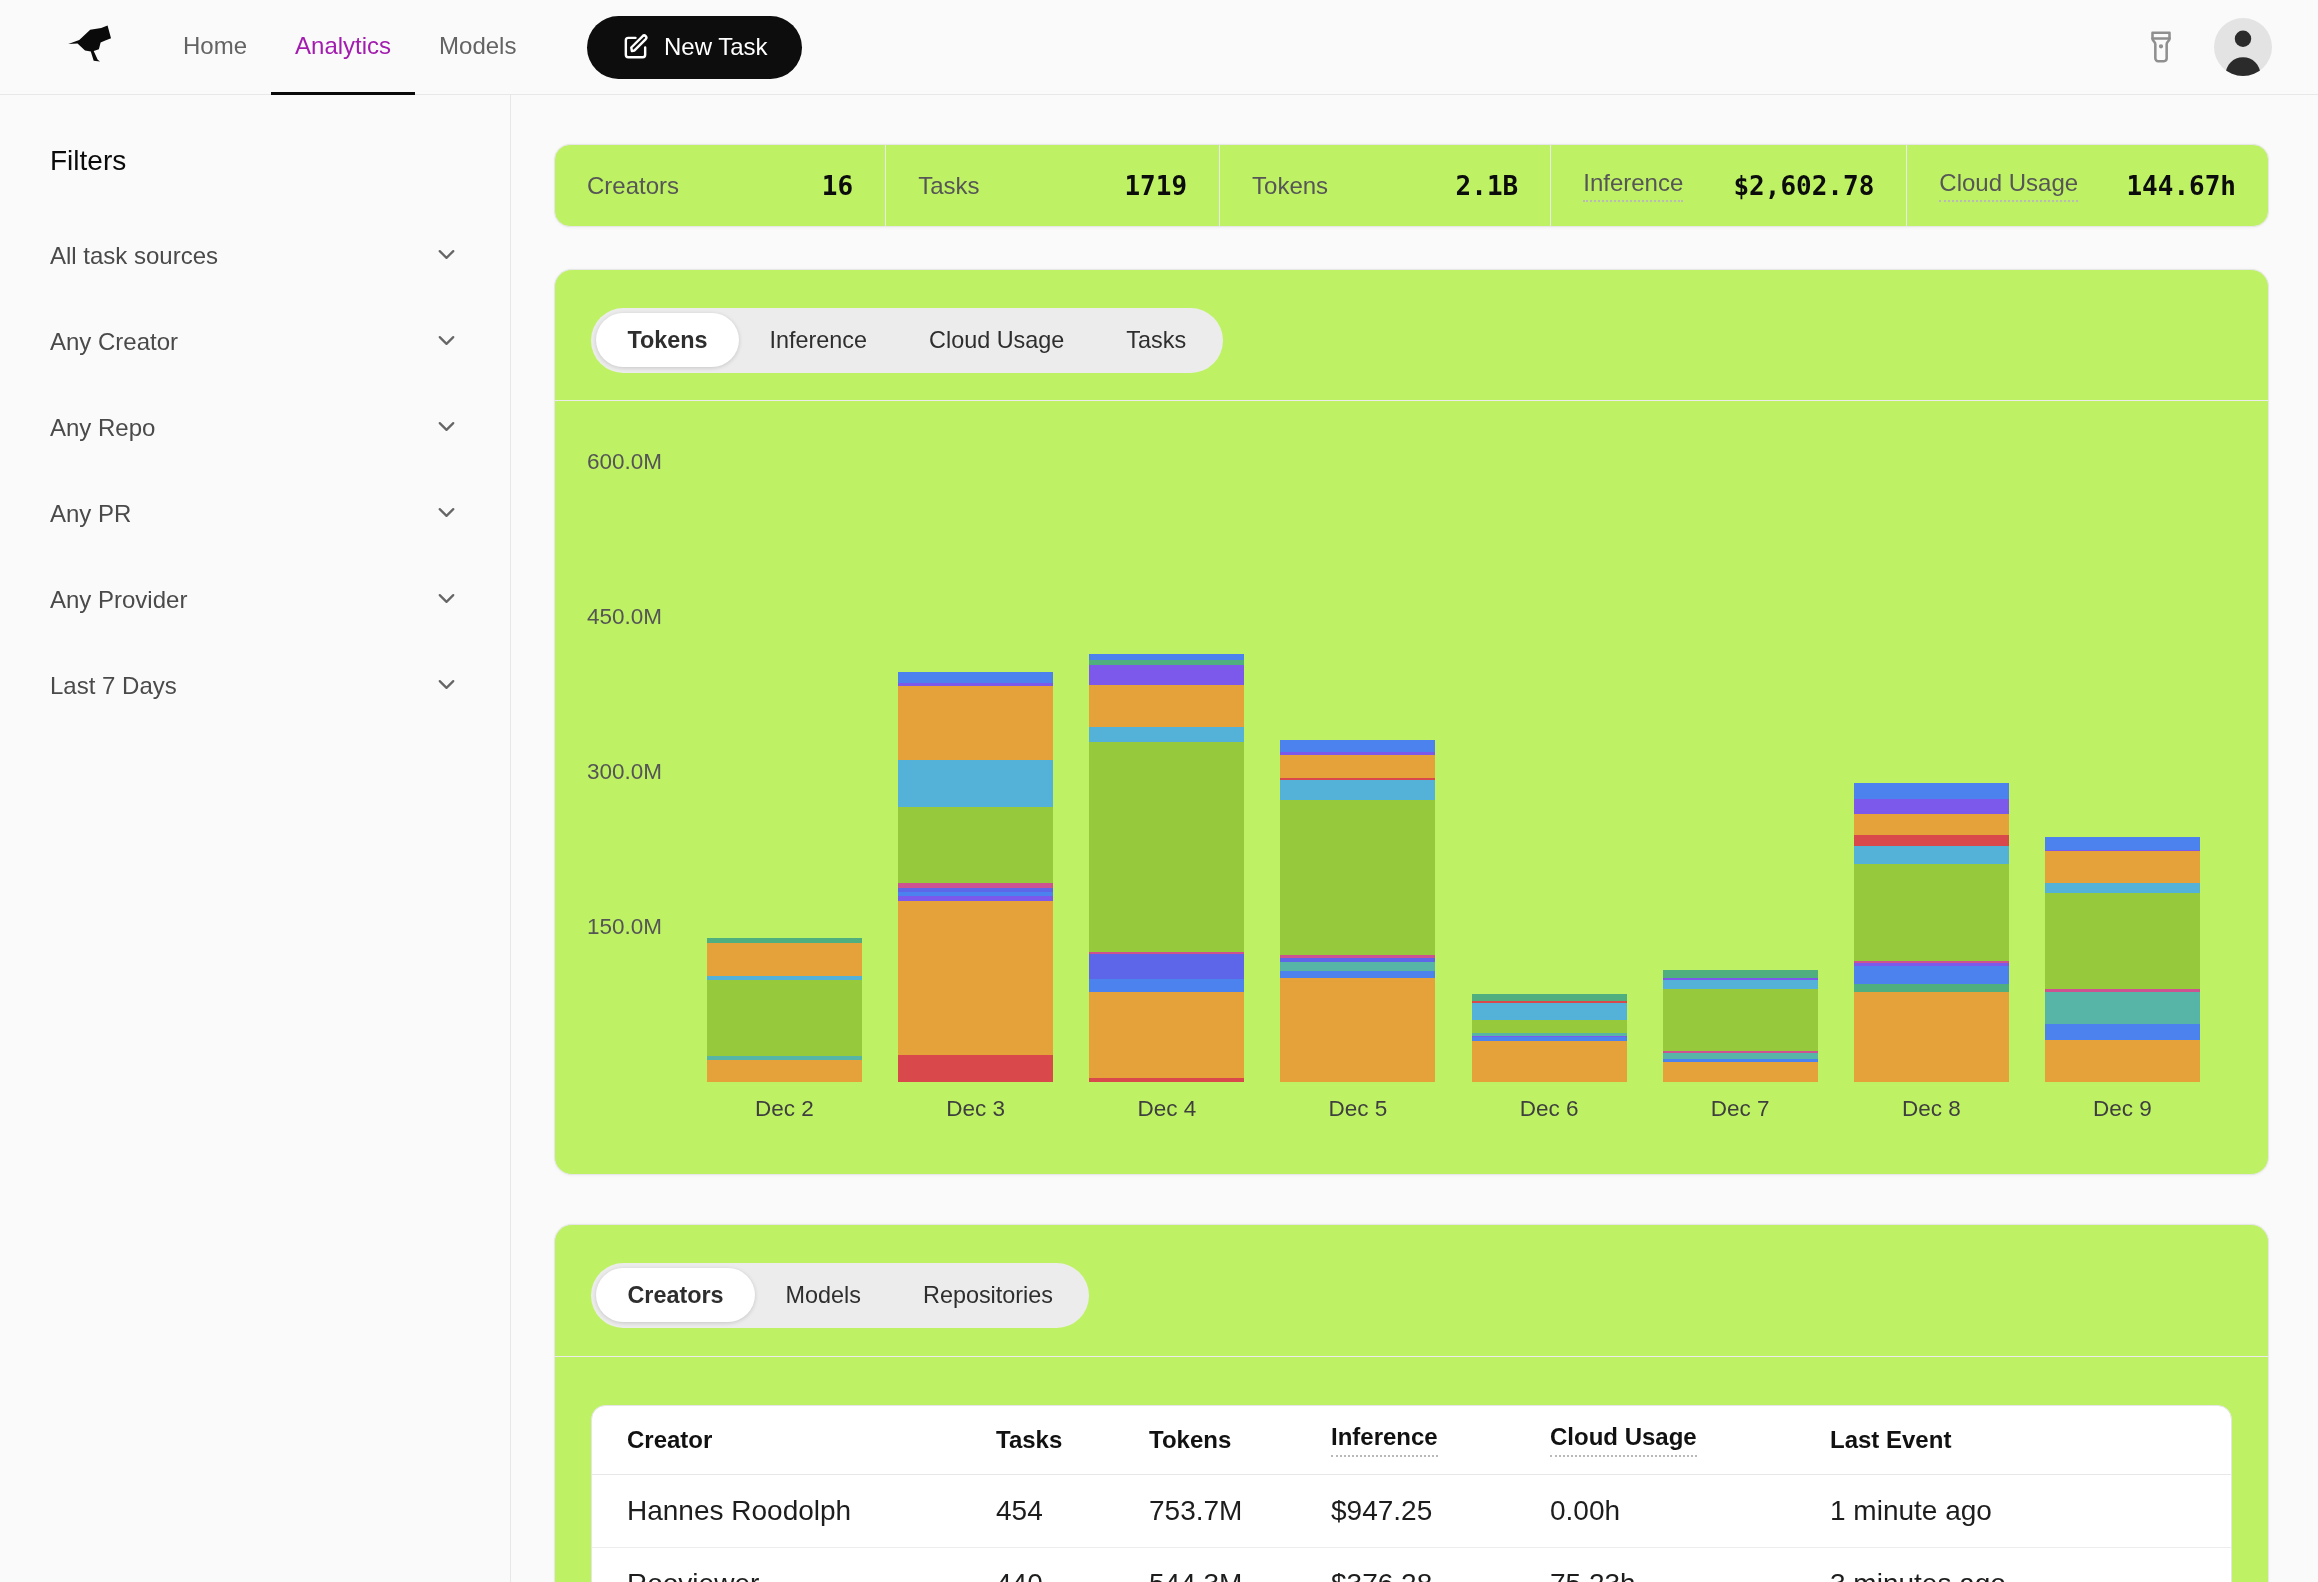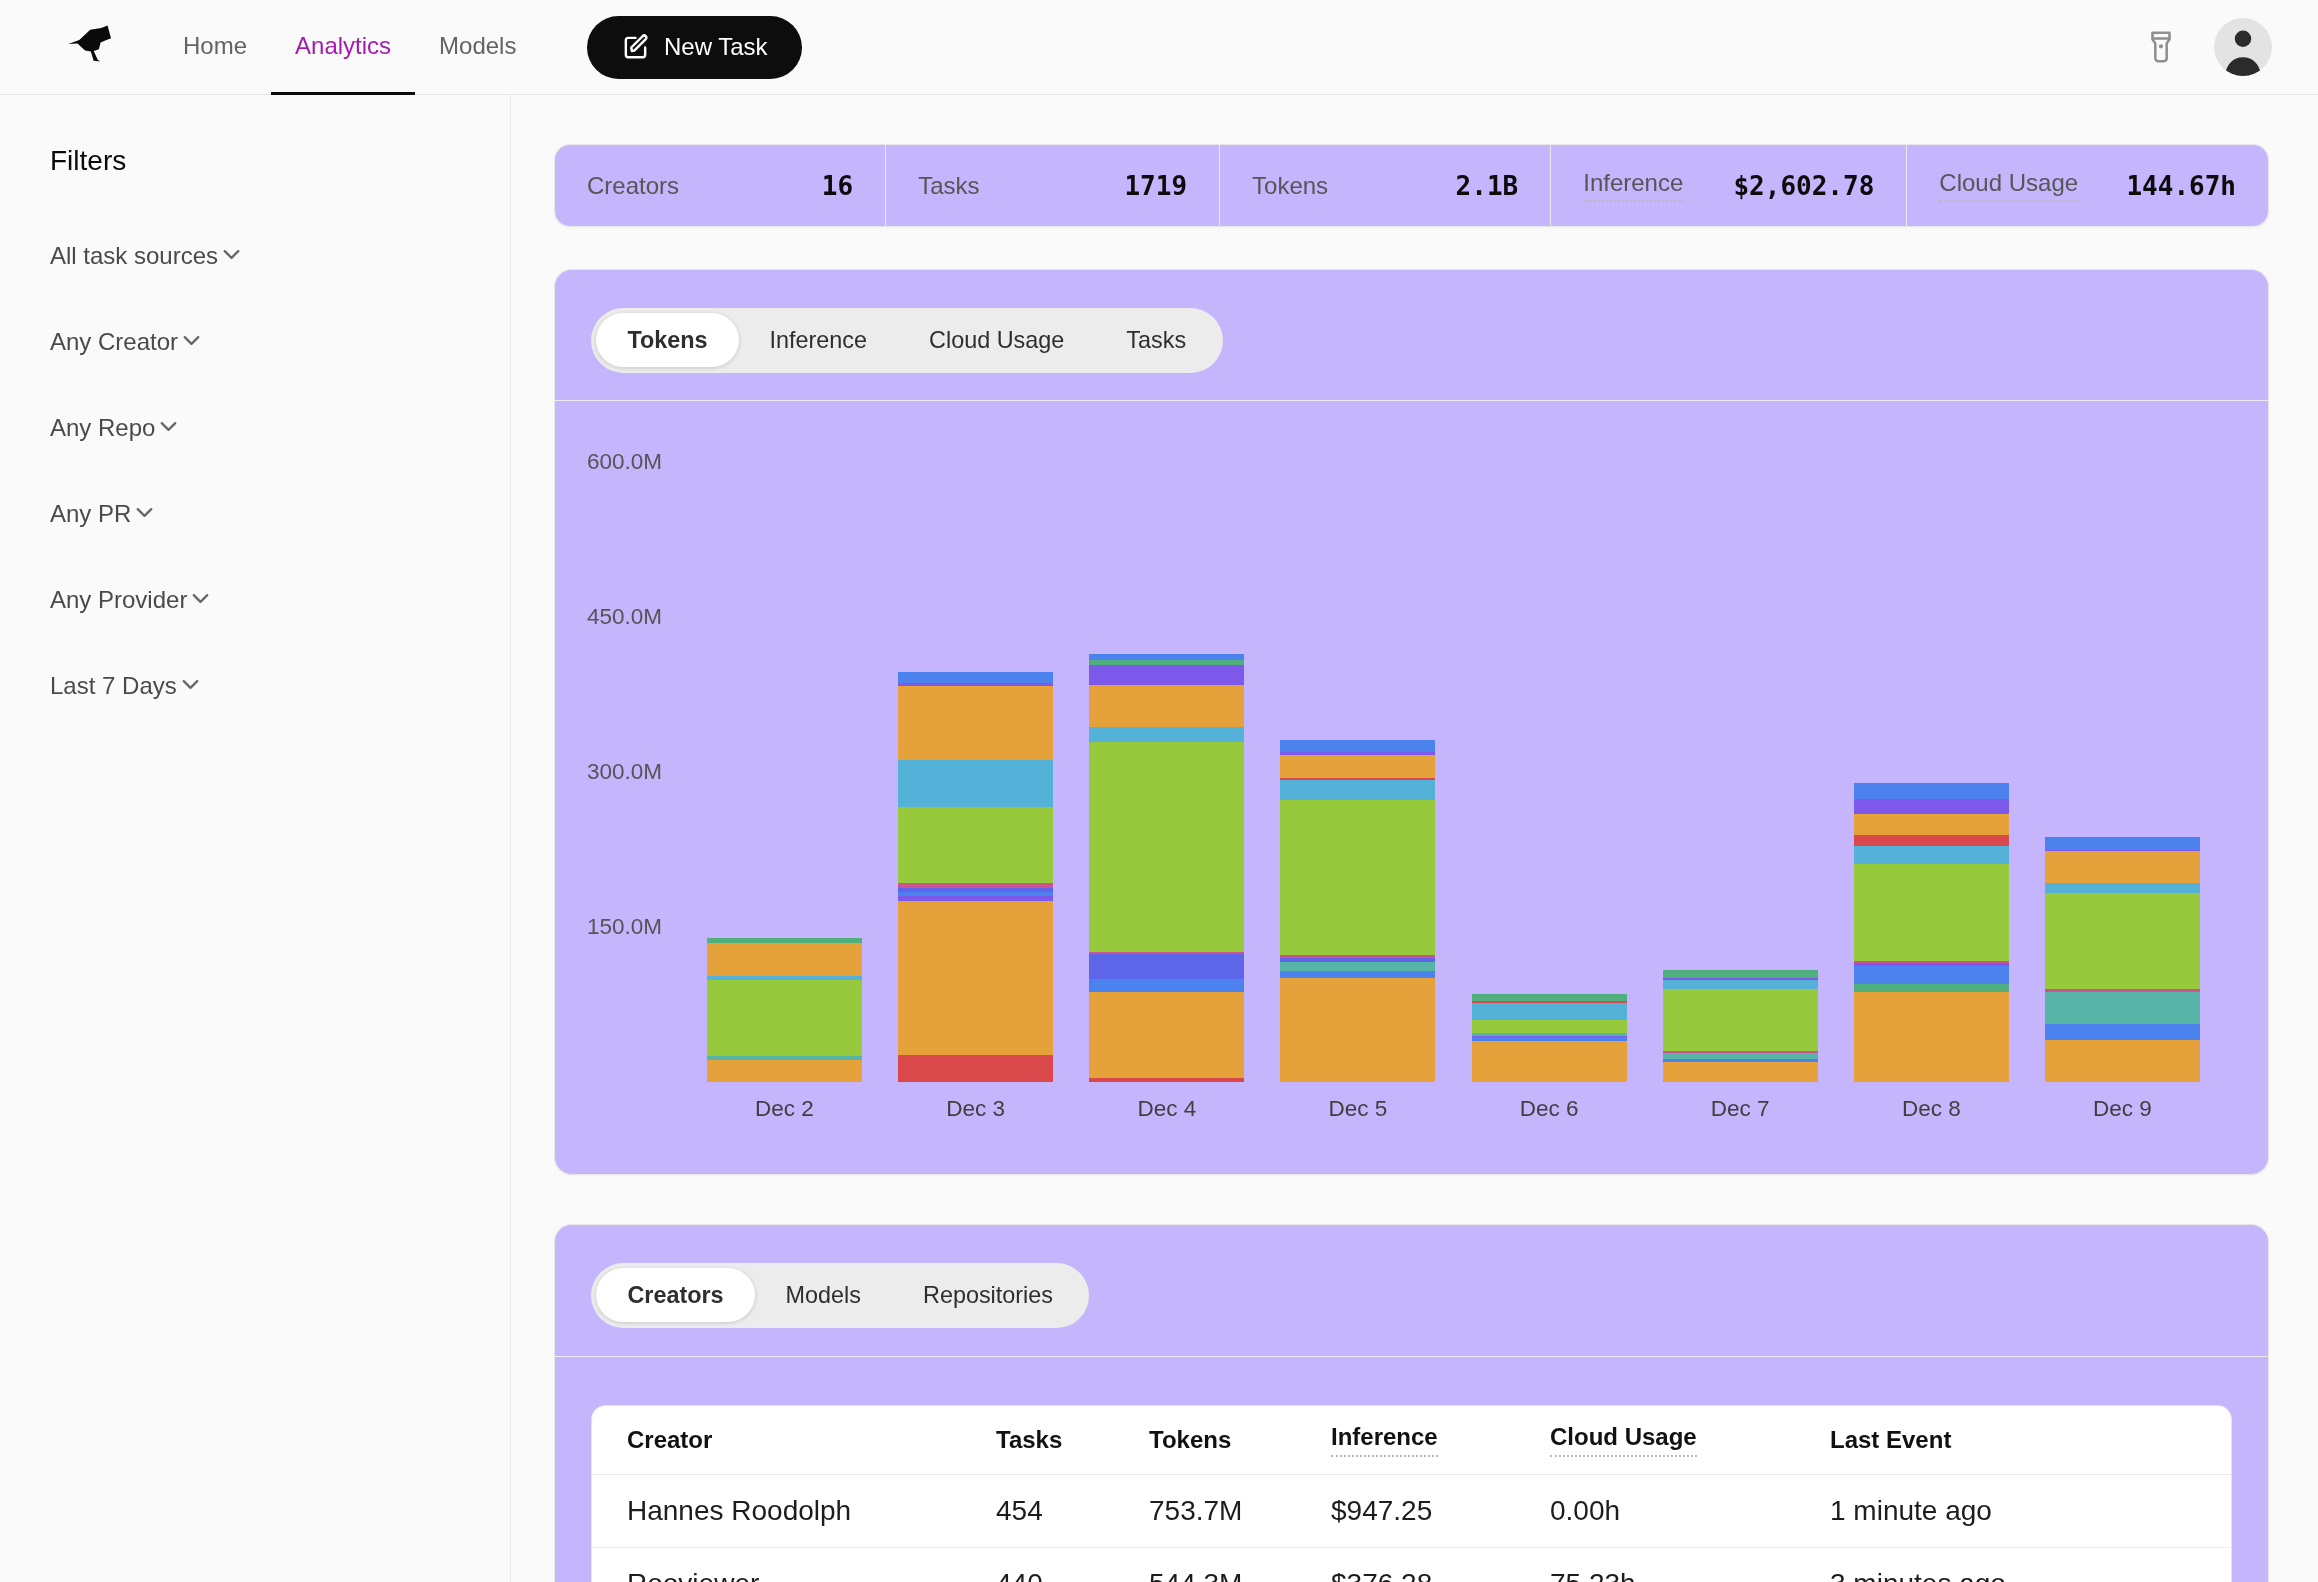--- a/index.html
+++ b/index.html
@@ -23,27 +23,27 @@
                   display: flex; align-items: center; gap: 13.5px; cursor: pointer; }
   .header-right { margin-left: auto; margin-right: 47px; display: flex; align-items: center; gap: 36px; }
   .icon-btn { background: none; border: none; cursor: pointer; display: flex; align-items: center; }
   .avatar { width: 58px; height: 58px; border-radius: 50%; background: #e3e3e3;
             overflow: hidden; display: flex; align-items: flex-end; justify-content: center; cursor: pointer; }
 
   
   .sidebar { position: absolute; top: 95px; left: 0; bottom: 0; width: 511px;
              background: #fafafa; border-right: 0.9px solid #e7e7e7; padding: 50px 50px 0 50px; }
   .sidebar h2 { font-size: 28px; font-weight: 400; color: #0a0a0a; margin-bottom: 36px; }
-  .filter-row { height: 86px; display: flex; align-items: center; justify-content: flex-start; cursor: pointer; }
+  .filter-row { height: 86px; display: flex; align-items: center; justify-content: space-between; cursor: pointer; }
   .filter-row .flabel { font-size: 24px; color: #4a4a4a; }
 
   
   .main { position: absolute; top: 95px; left: 512px; right: 0; bottom: 0; padding: 49px 50px 0 42px; }
 
-  .card { background: #c4b5fd; border: 0.9px solid #e7e7e7; border-radius: 18px;
+  .card { background: #bef264; border: 0.9px solid #e7e7e7; border-radius: 18px;
           box-shadow: 0 0.9px 2.7px rgba(0,0,0,0.04); }
 
   
   .stats { height: 83px; border-radius: 16px; display: flex; align-items: stretch; }
   .stat-cell { display: flex; align-items: center; justify-content: space-between; padding: 0 32px; }
   .stat-cell + .stat-cell { border-left: 0.9px solid #e9e9e9; }
   .stat-label { font-size: 24px; color: #565656; white-space: nowrap; }
   .stat-label.dotted { border-bottom: 2.7px dotted #b9b9b9; padding-bottom: 3.6px; }
   .stat-value { font-family: "DejaVu Sans Mono", monospace; font-size: 26px; font-weight: 700; color: #0c0c0c; white-space: nowrap; }
 

